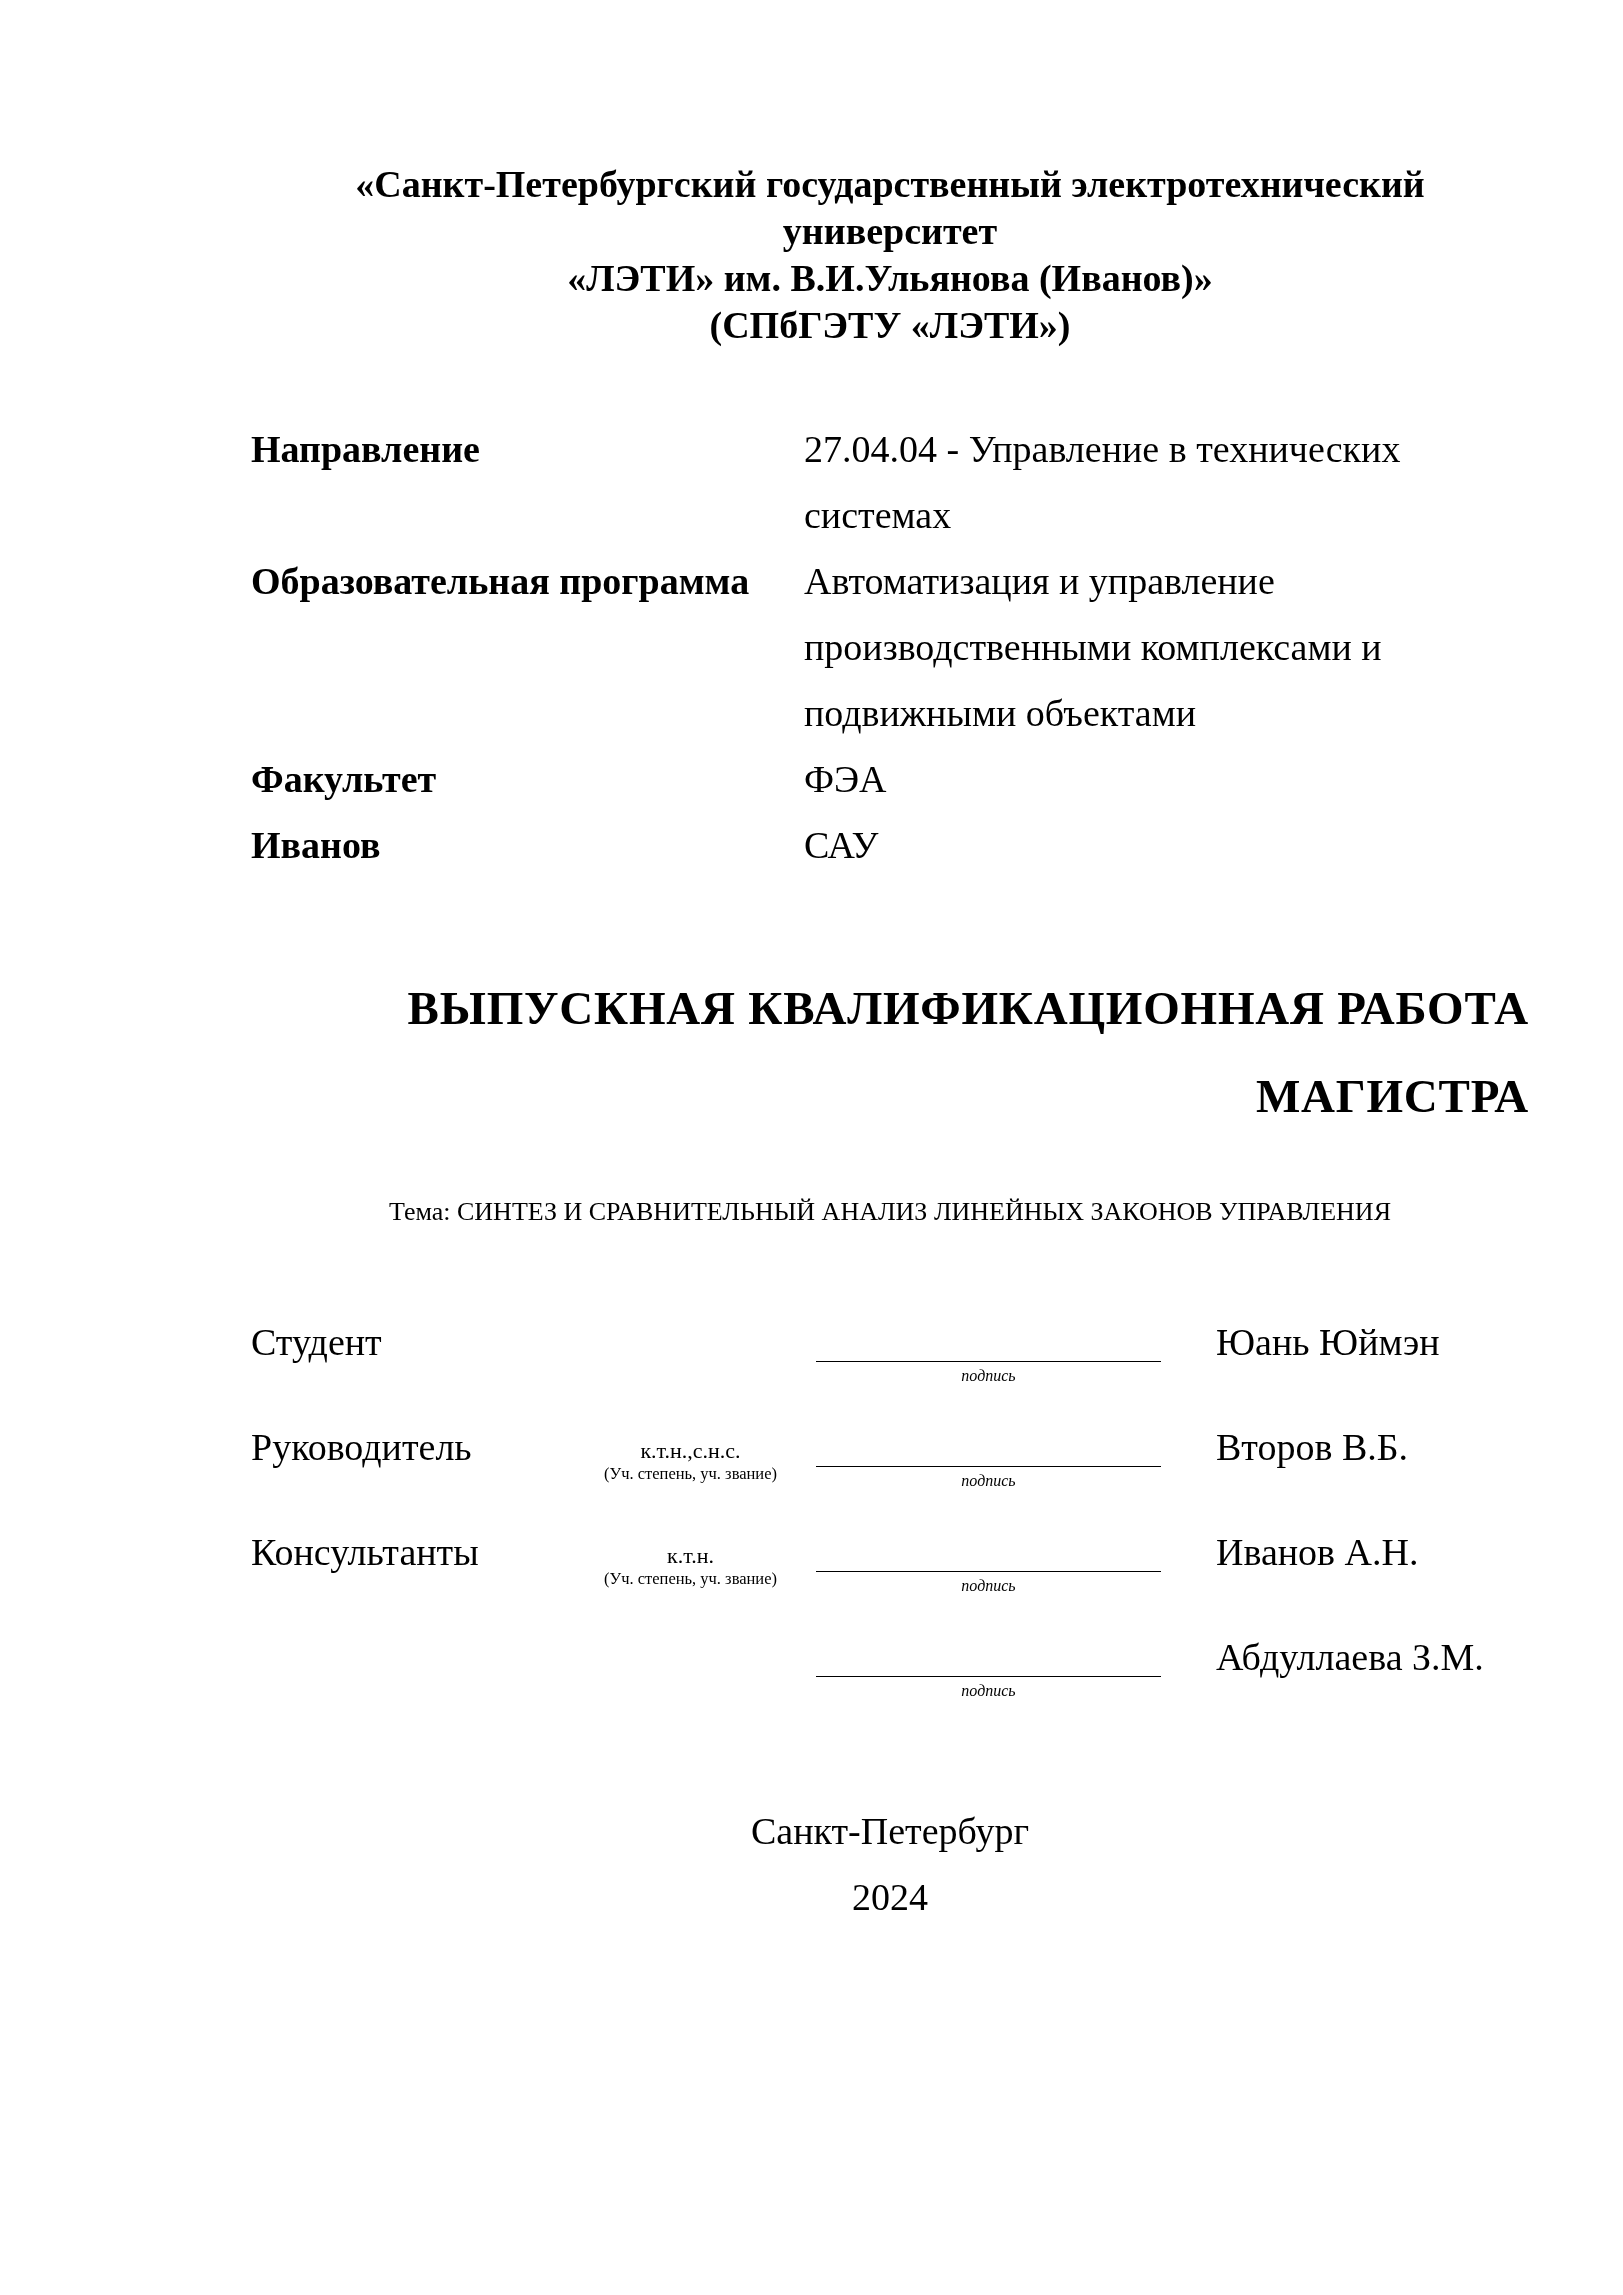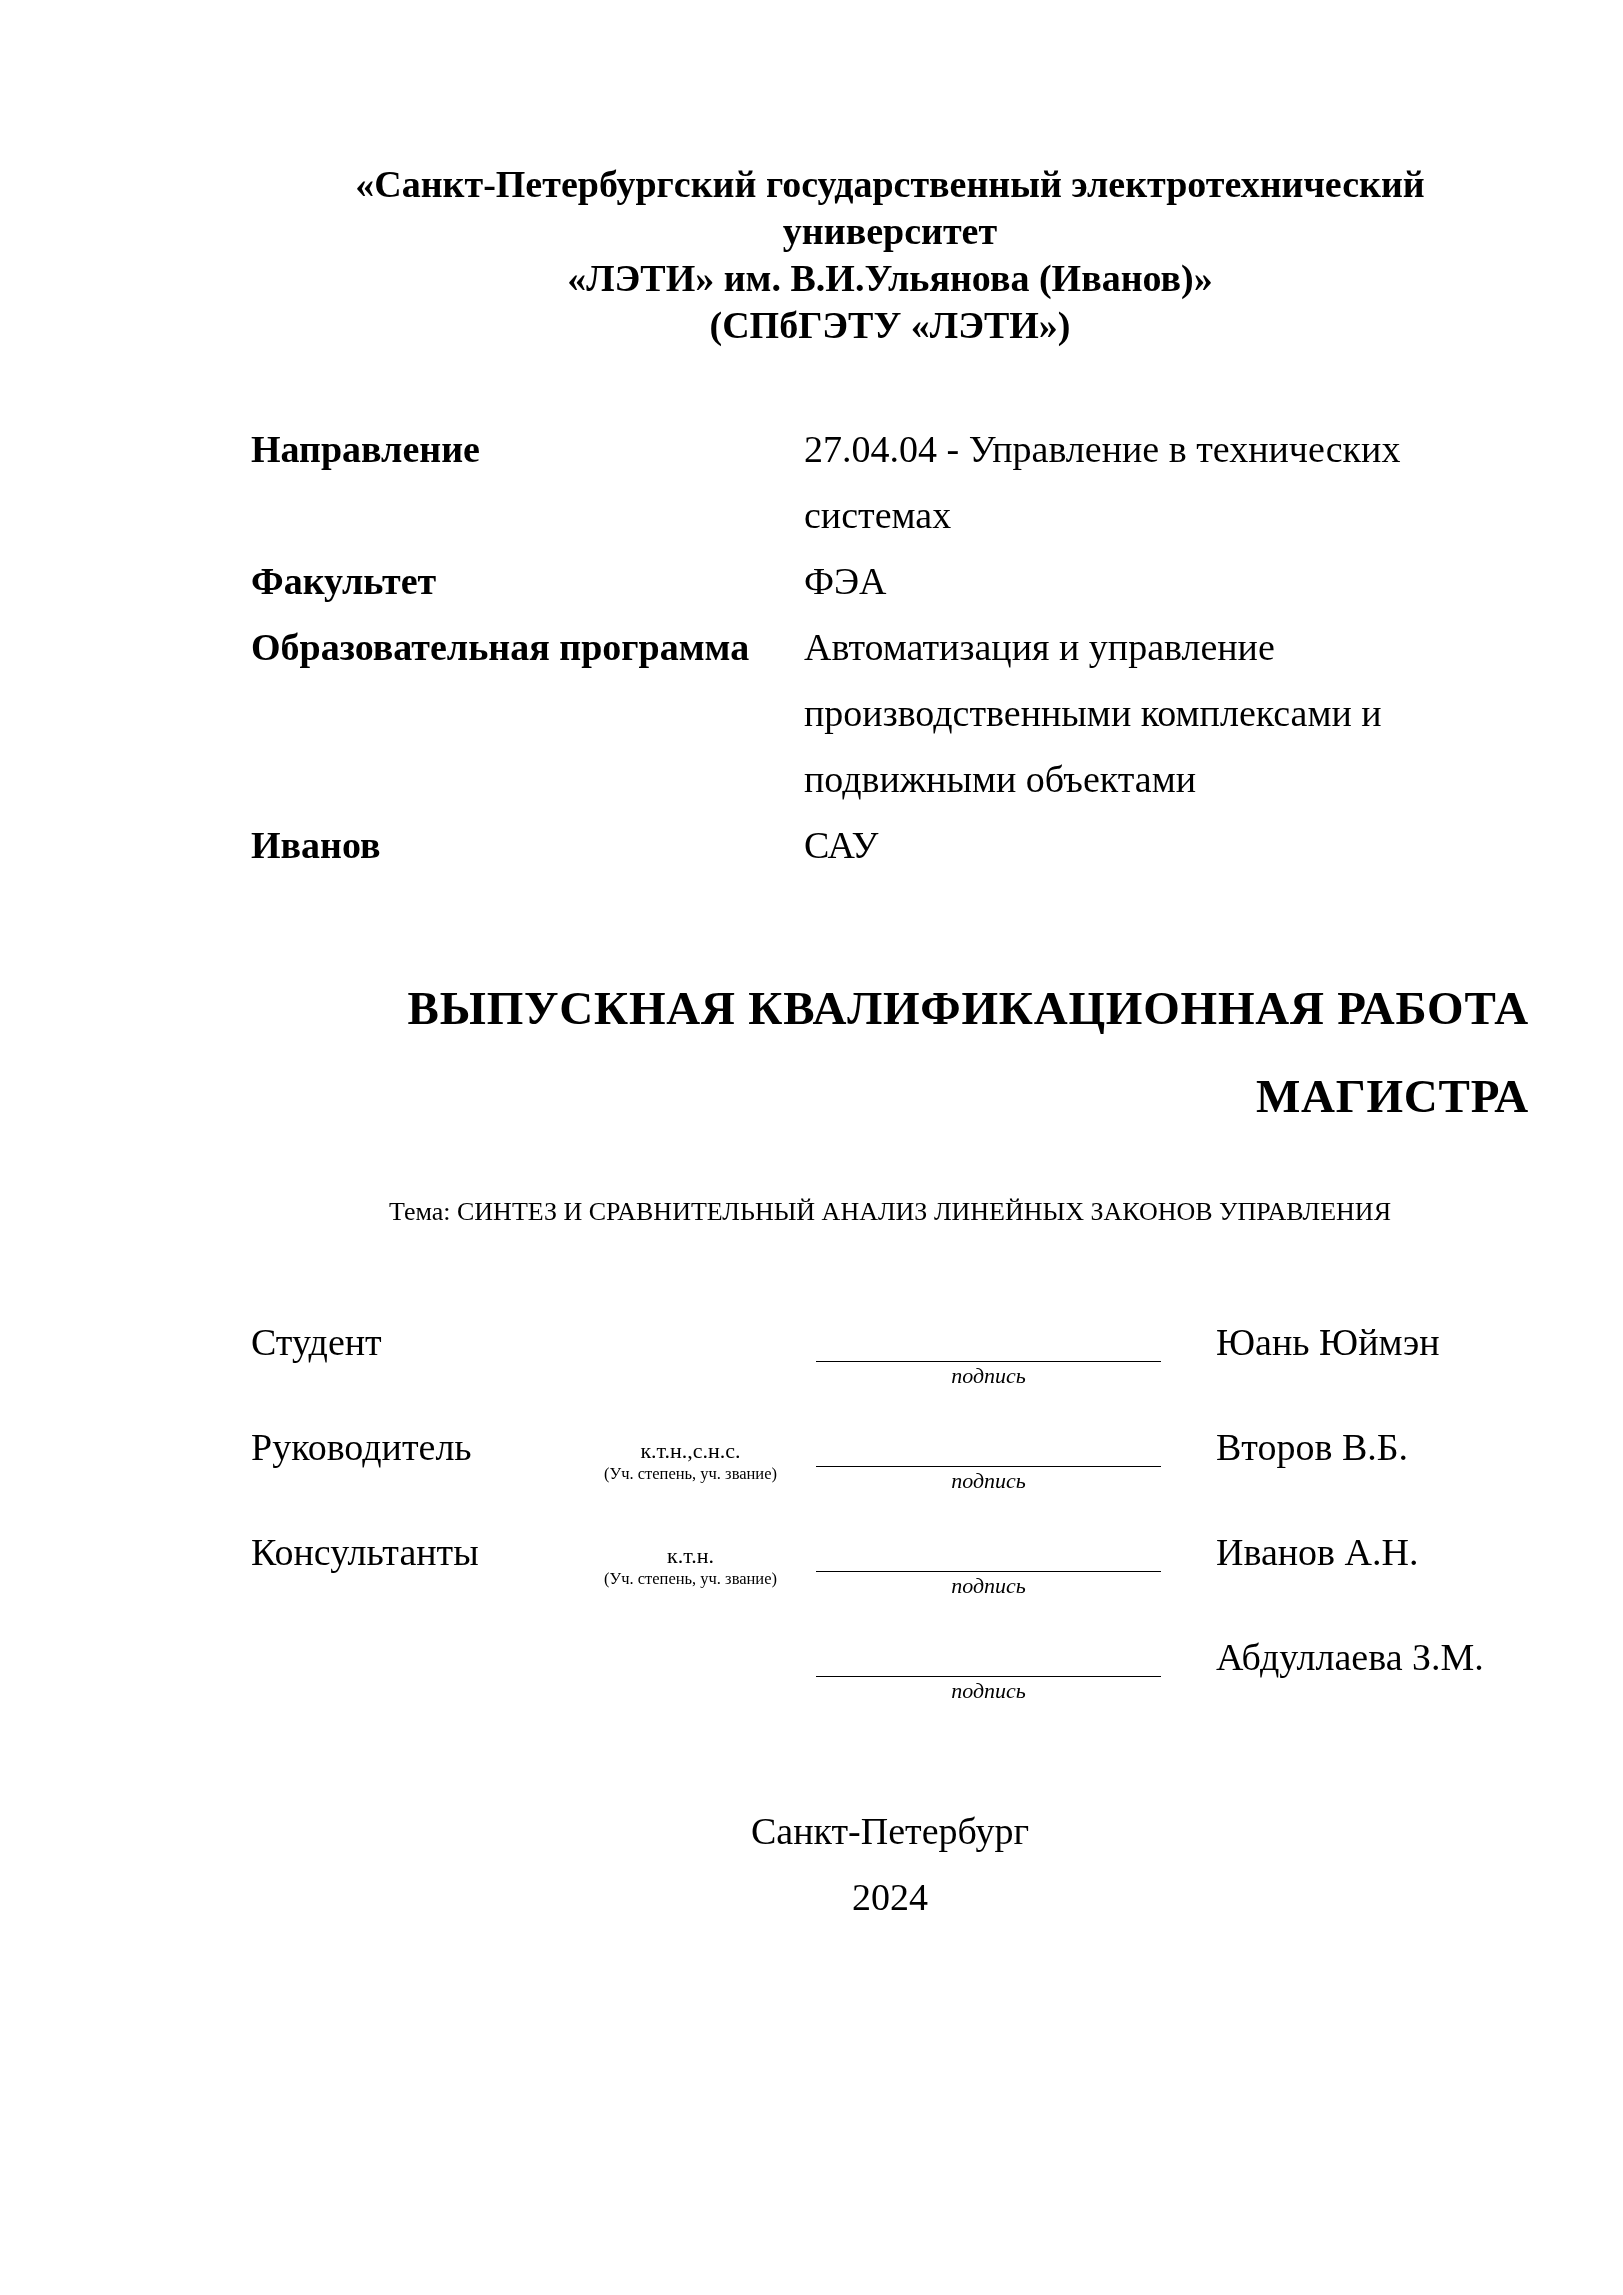--- a/index.html
+++ b/index.html
@@ -89,21 +89,21 @@
     padding-top: 12.6px;
   }
   .sig-degree .degree { font-size: 22px; line-height: 27px; }
   .sig-degree .degree-note { font-size: 16.5px; line-height: 20.4px; }
   .sig-line-block { width: 345px; flex-shrink: 0; text-align: center; }
   .sig-line {
     height: 42px;
     border-bottom: 1.6px solid #000000;
   }
   .sig-caption {
-    font-size: 22px;
+    font-size: 16px;
     font-style: italic;
     line-height: 27px;
     text-align: center;
   }
   .sig-name { margin-left: 55px; line-height: 47px; white-space: nowrap; }
 
   
   .footer {
     margin-top: 94px;
     text-align: center;
@@ -120,26 +120,26 @@
     <div>«ЛЭТИ» им. В.И.Ульянова (Иванов)»</div>
     <div>(СПбГЭТУ «ЛЭТИ»)</div>
   </div>
 
   <div class="info-table">
     <div class="info-row">
       <div class="info-label">Направление</div>
       <div class="info-value">27.04.04 - Управление в технических системах</div>
     </div>
     <div class="info-row">
+      <div class="info-label">Образовательная программа</div>
+      <div class="info-value">Автоматизация и управление производственными комплексами и подвижными объектами</div>
+    </div>
+    <div class="info-row">
       <div class="info-label">Факультет</div>
       <div class="info-value">ФЭА</div>
-    </div>
-    <div class="info-row">
-      <div class="info-label">Образовательная программа</div>
-      <div class="info-value">Автоматизация и управление производственными комплексами и подвижными объектами</div>
     </div>
     <div class="info-row">
       <div class="info-label">Иванов</div>
       <div class="info-value">САУ</div>
     </div>
   </div>
 
 
   <div class="main-title">
     <div>ВЫПУСКНАЯ КВАЛИФИКАЦИОННАЯ РАБОТА</div>

